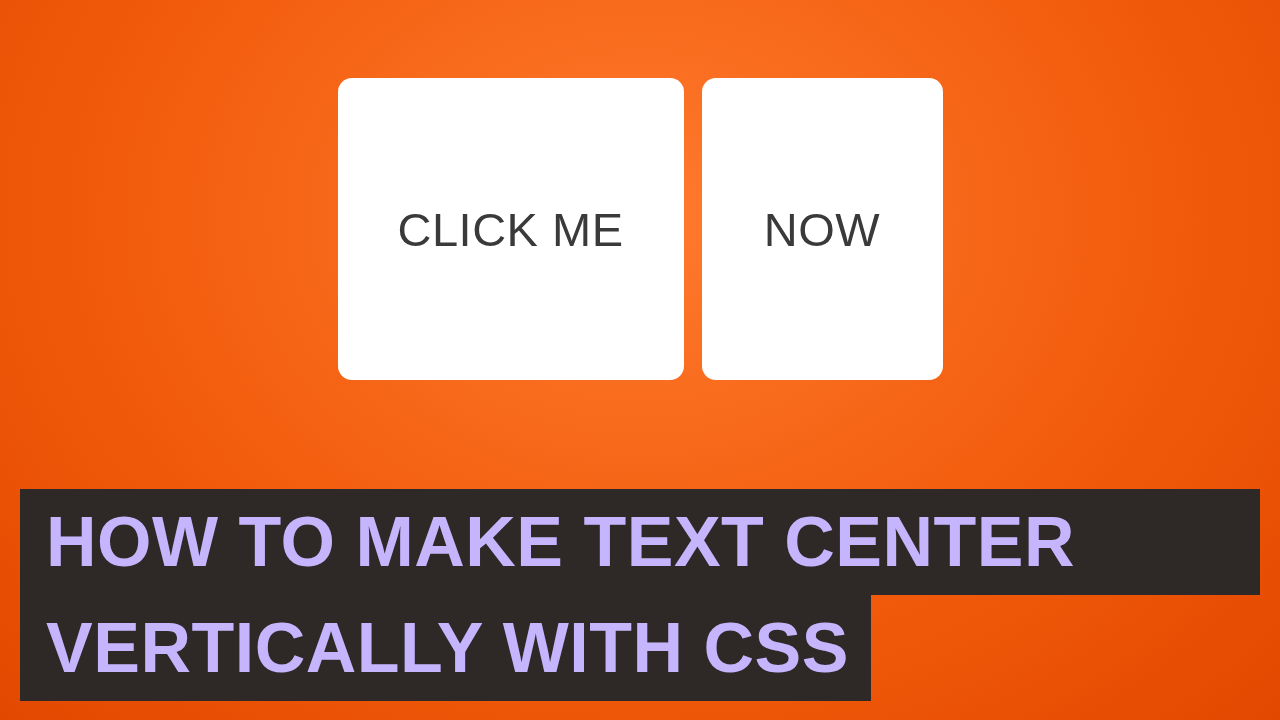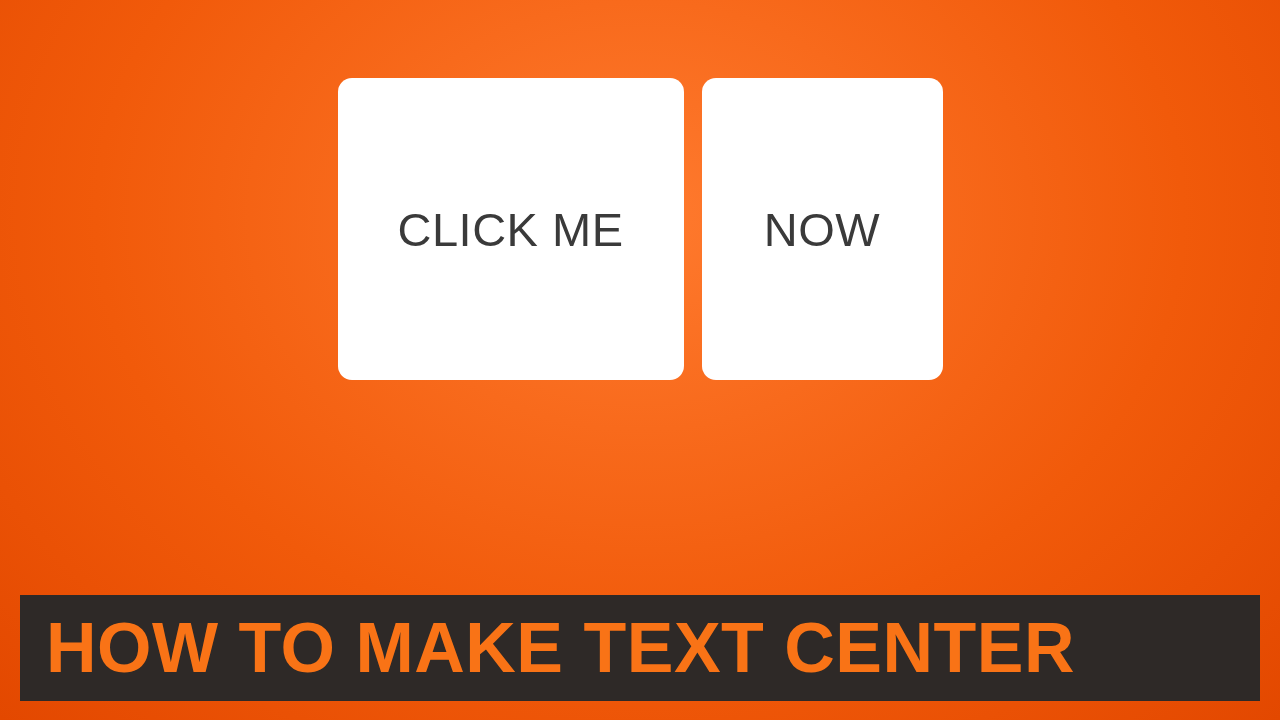--- a/index.html
+++ b/index.html
@@ -41,21 +41,21 @@
       text-align: center;
     }
     .title-container {
       position: absolute;
       bottom: 19px;
       left: 20px;
     }
     .title-line {
       display: inline-block;
       background: #2e2927;
-      color: #f97316;
+      color: #c4b5fd;
       font-size: 70px;
       font-weight: 700;
       padding: 18px 22px 18px 26px;
       line-height: 1;
       letter-spacing: 0.5px;
     }
     .title-line-1 {
       padding-right: 2px;
       width: 1240px;
     }
@@ -71,13 +71,14 @@
     <span>CLICK ME</span>
   </div>
   <div class="card card-narrow">
     <span>NOW</span>
   </div>
 </div>
 
 <div class="title-container">
   <div class="title-line title-line-1">HOW TO MAKE TEXT CENTER</div>
   <br>
+  <div class="title-line title-line-2">VERTICALLY WITH CSS</div>
 </div>
 
 </body></html>

